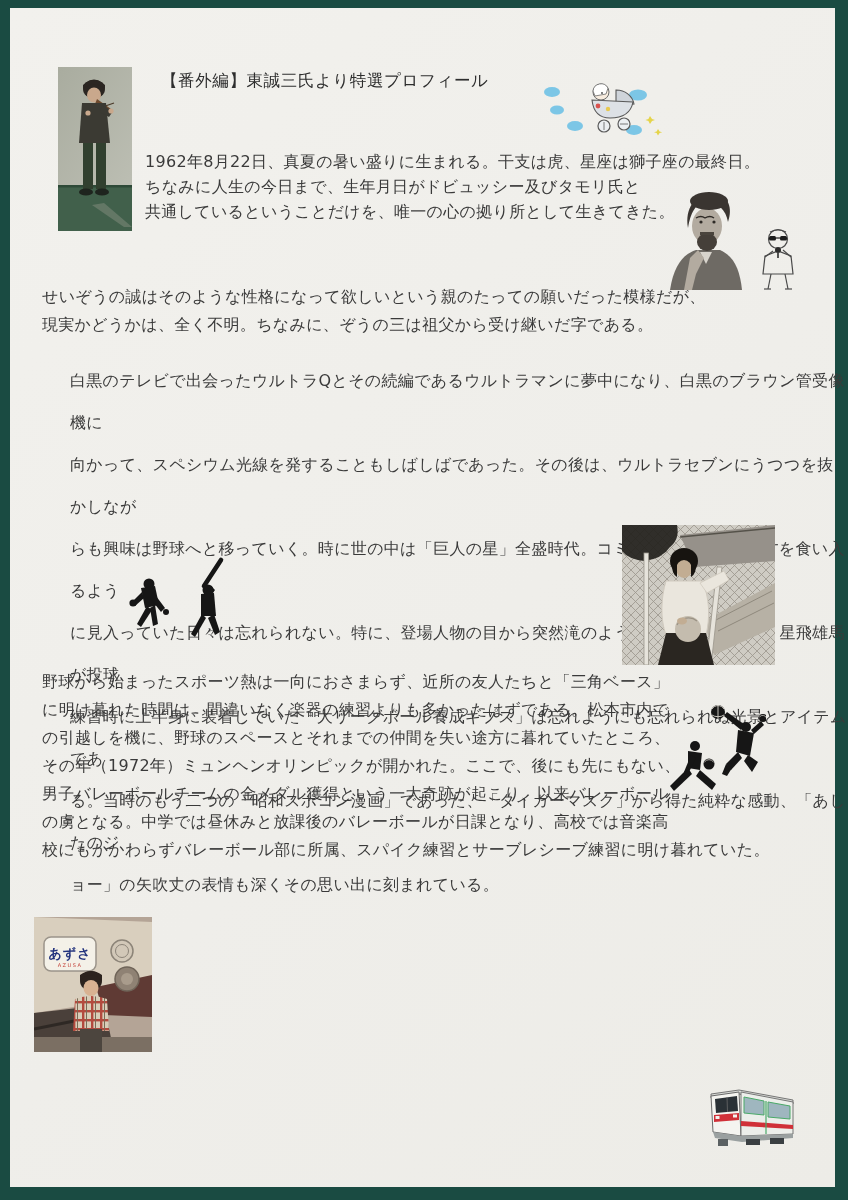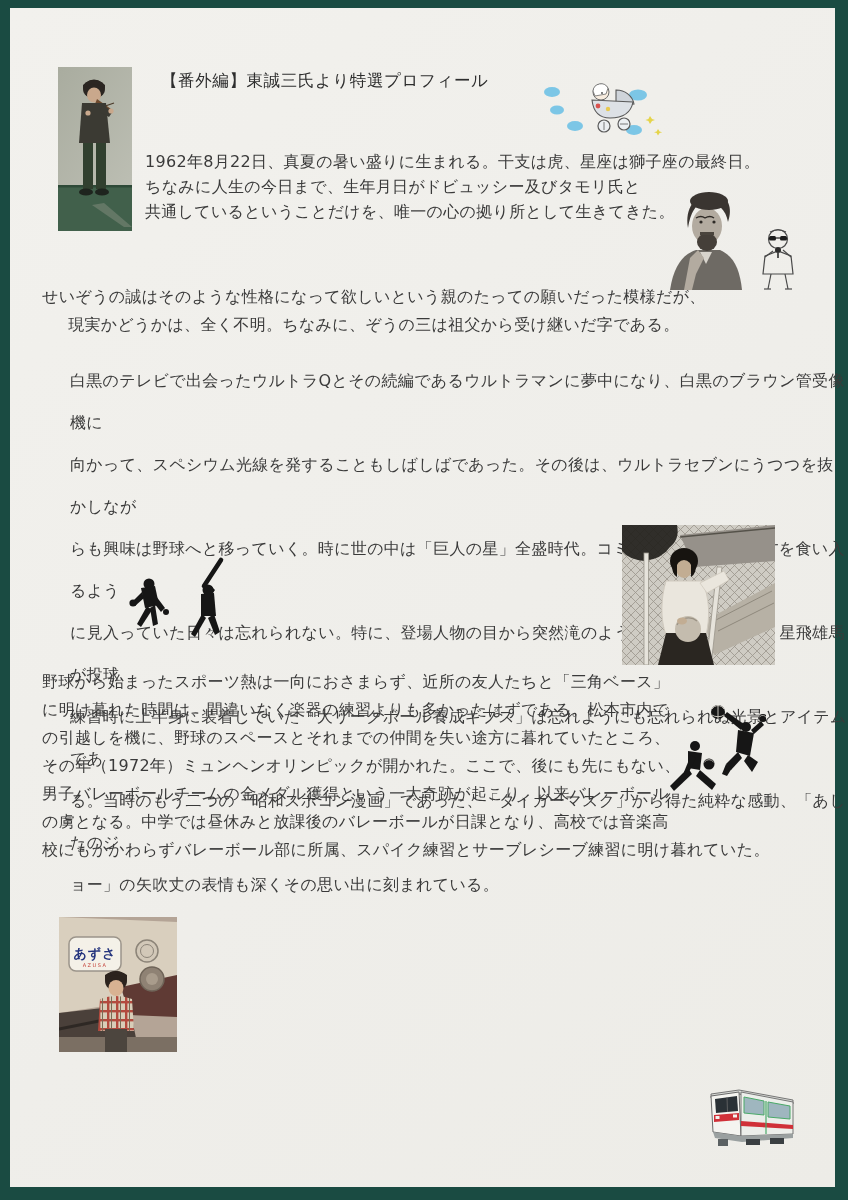--- a/index.html
+++ b/index.html
@@ -22,21 +22,21 @@
     font-size:16px;
     line-height:28px;
     color:#3a3a3a;
     letter-spacing:0.3px;
   }
   .title{
     position:absolute;left:145px;top:70px;
     font-size:16.5px;color:#2e2e2e;letter-spacing:0.6px;margin-left:16px;
   }
   #p-birth{left:145px;top:149px;line-height:25px;}
-  #p-name{left:42px;top:283px;line-height:28px;text-align:center;}
+  #p-name{left:42px;top:283px;line-height:28px;}
   #p-tv{left:38px;top:360px;line-height:42px;margin-left:32px;}
   #p-sports{left:42px;top:668px;line-height:28px;}
   #p-trainwrap{left:168px;top:899px;line-height:27px;}
   #p-trainlast{left:42px;top:1061px;line-height:27px;}
   .art{position:absolute;}
   .art svg{display:block;}
 </style>
 </head>
 <body>
 
@@ -238,21 +238,21 @@
         <polygon points="22,51 36,53 34,70 22,68"></polygon>
         <polygon points="25,55 18,72 22,74 30,58"></polygon>
         <circle cx="43" cy="64" r="5.5"></circle>
         <path d="M38.5,62 a5.5,5.5 0 0 1 9,0" stroke="#d9d6ce" stroke-width="0.8" fill="none"></path>
         <polygon points="22,68 4,86 8,91 26,74"></polygon>
         <polygon points="34,70 50,84 46,90 30,76"></polygon>
       </g>
     </svg>
   </div>
 
-  <div class="art" style="left:59px;top:917px;">
+  <div class="art" style="left:34px;top:917px;">
     <svg width="118" height="135" viewBox="0 0 118 135">
       <defs>
         <pattern id="plaid" width="9" height="9" patternUnits="userSpaceOnUse">
           <rect width="9" height="9" fill="#d8cdb8"></rect>
           <rect x="0" y="3" width="9" height="2.4" fill="#b34a3e"></rect>
           <rect x="3" y="0" width="2.4" height="9" fill="#b34a3e"></rect>
           <rect x="7" y="0" width="1" height="9" fill="#7a6a55"></rect>
         </pattern>
       </defs>
       <rect width="118" height="135" fill="#b4a496"></rect>

